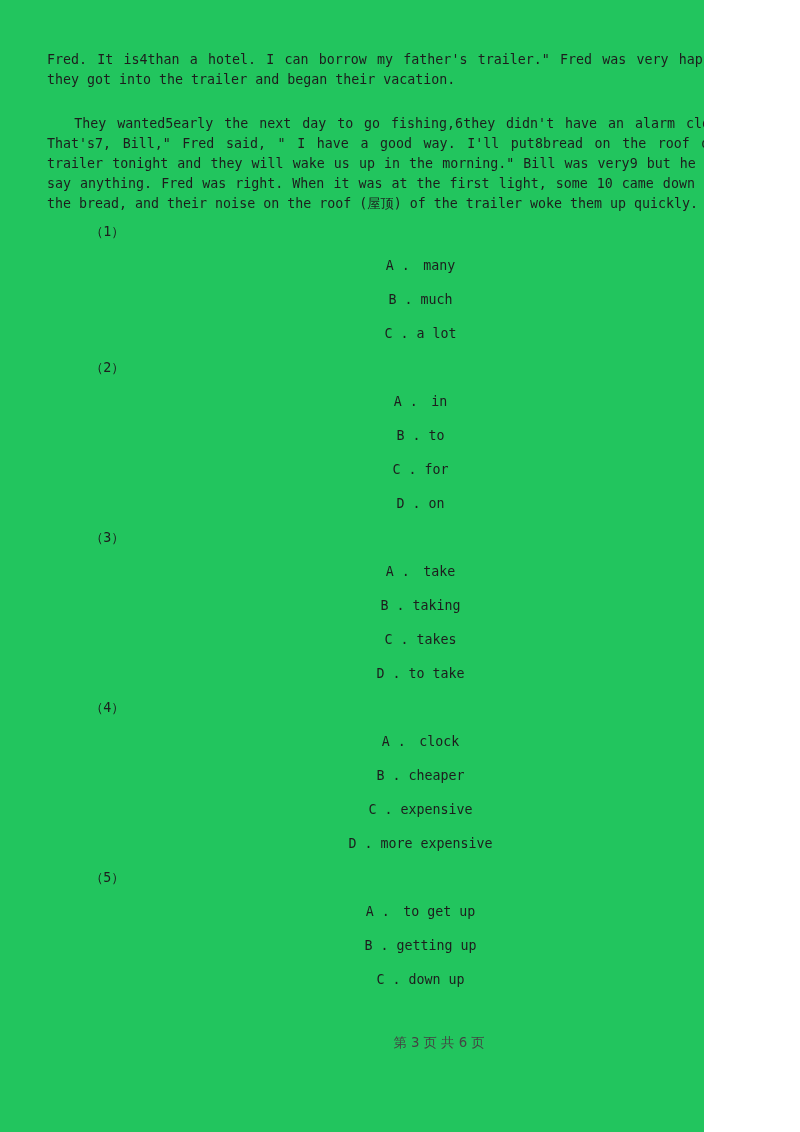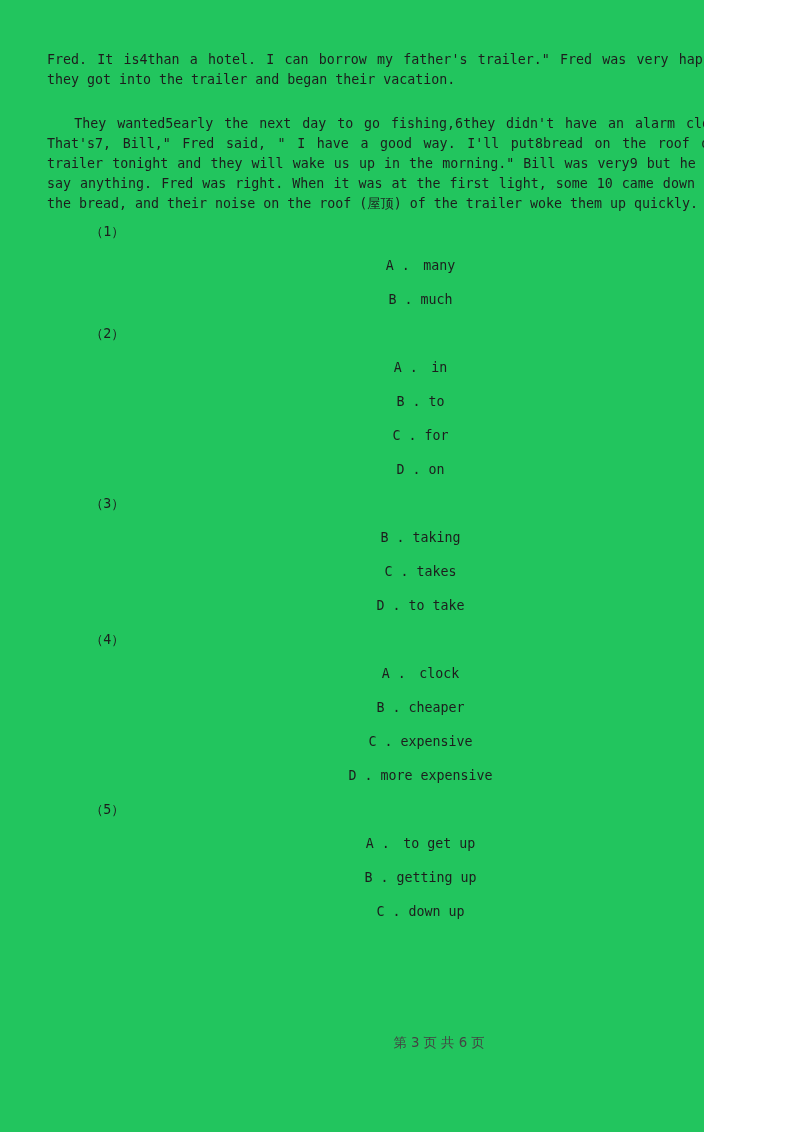--- a/index.html
+++ b/index.html
@@ -102,32 +102,34 @@
     <p class="para para-lead">Fred. It is4than a hotel. I can borrow my father's trailer." Fred was very happy, so they got into the trailer and began their vacation.</p>
     <p class="para para-indent">They wanted5early the next day to go fishing,6they didn't have an alarm clock. " That's7, Bill," Fred said, " I have a good way. I'll put8bread on the roof of the trailer tonight and they will wake us up in the morning." Bill was very9 but he didn't say anything. Fred was right. When it was at the first light, some 10 came down to eat the bread, and their noise on the roof (屋顶) of the trailer woke them up quickly.</p>
   </div>
 
   <div class="questions">
 
     <div class="q-block">
       <div class="q-num">（1）</div>
       <div class="q-opt">A .　many</div>
       <div class="q-opt">B . much</div>
+      <div class="q-opt">C . a lot</div>
     </div>
 
     <div class="q-block">
       <div class="q-num">（2）</div>
       <div class="q-opt">A .　in</div>
       <div class="q-opt">B . to</div>
       <div class="q-opt">C . for</div>
       <div class="q-opt">D . on</div>
     </div>
 
     <div class="q-block">
       <div class="q-num">（3）</div>
+      <div class="q-opt">A .　take</div>
       <div class="q-opt">B . taking</div>
       <div class="q-opt">C . takes</div>
       <div class="q-opt">D . to take</div>
     </div>
 
     <div class="q-block">
       <div class="q-num">（4）</div>
       <div class="q-opt">A .　clock</div>
       <div class="q-opt">B . cheaper</div>
       <div class="q-opt">C . expensive</div>

